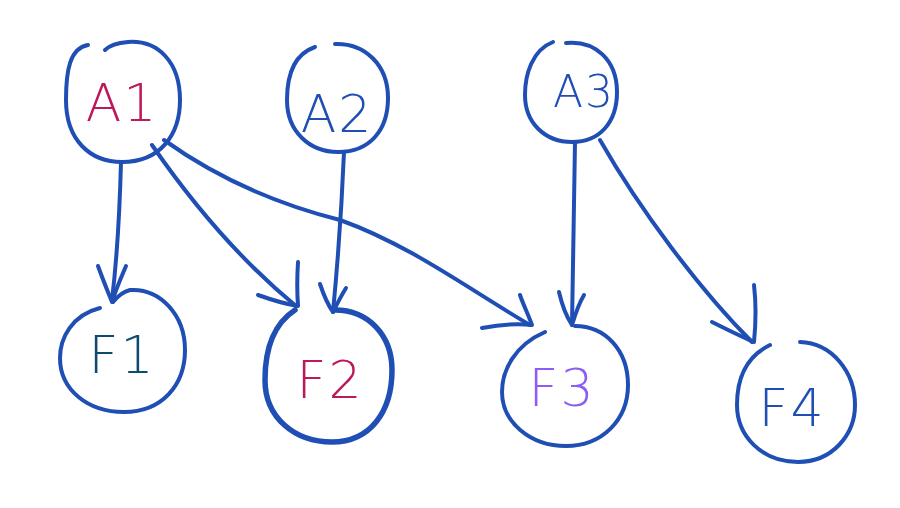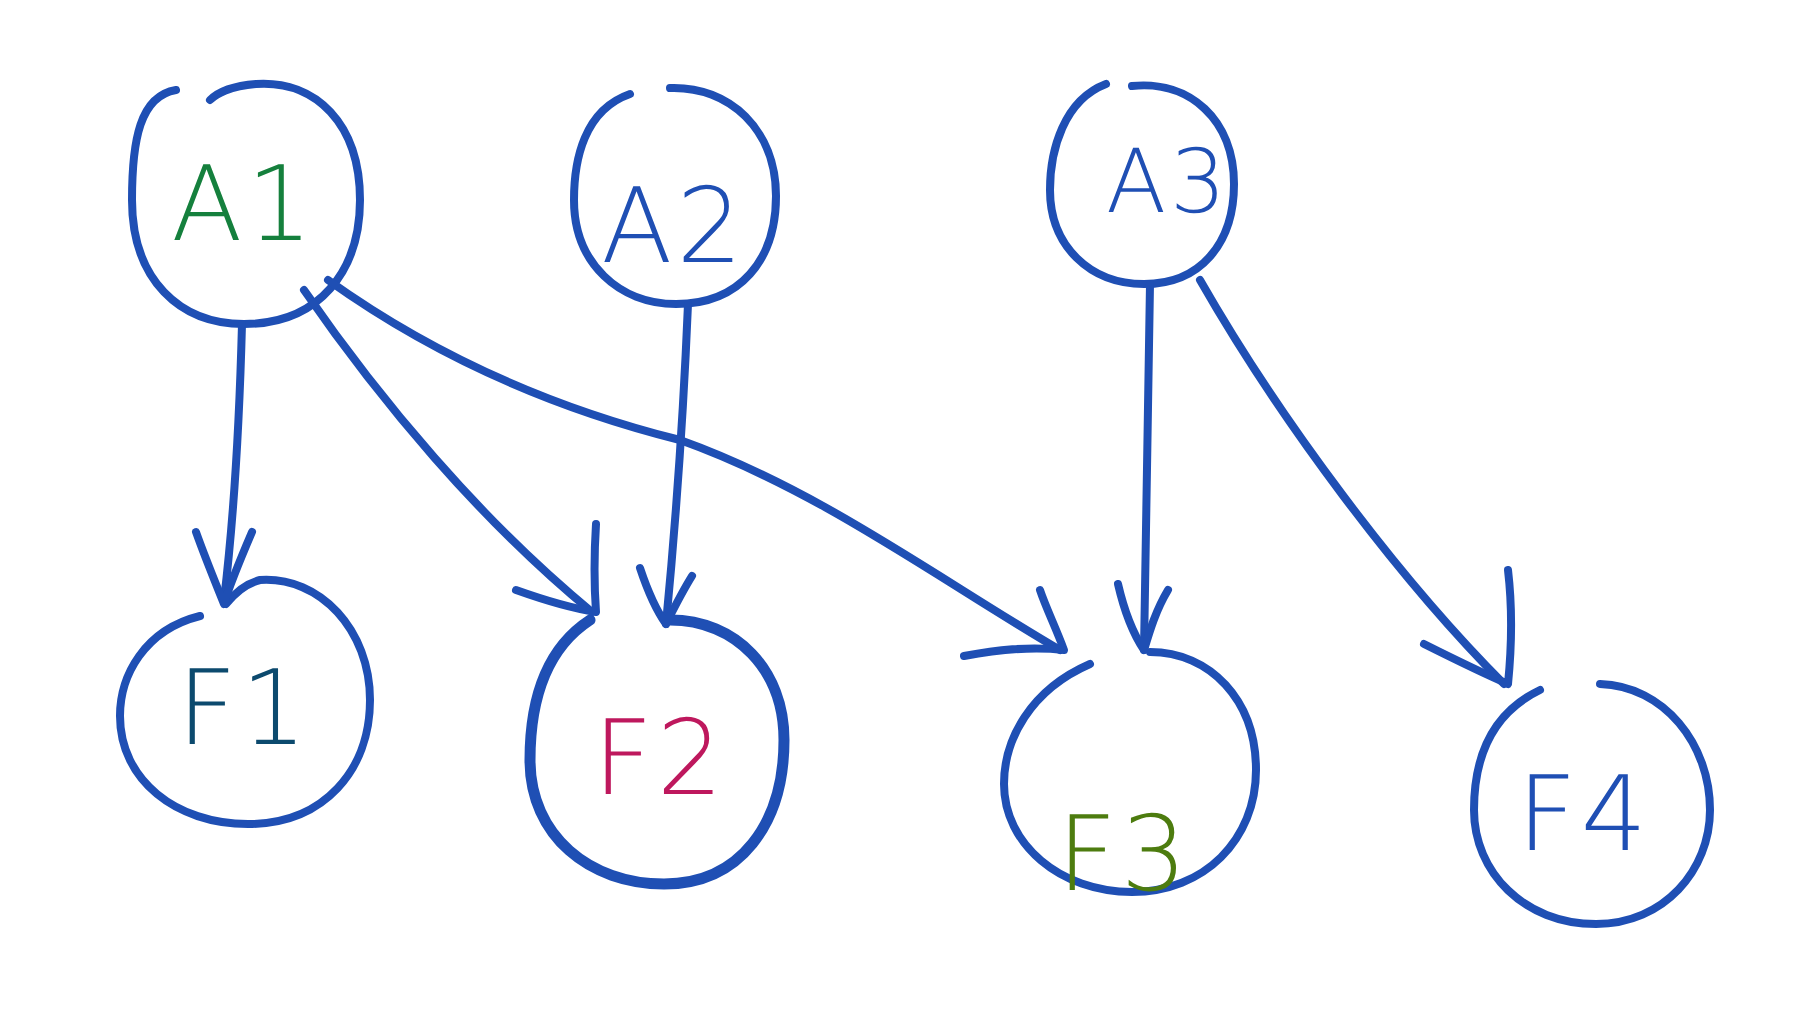--- a/index.html
+++ b/index.html
@@ -44,19 +44,19 @@
     <path d="M482,328 C498,325 514,323 532,325 C528,314 523,304 520,295"></path>
 
     <path d="M575,142 C574,200 573,270 572,325"></path>
     <path d="M559,292 C562,305 566,316 572,325 C575,315 578,305 584,295"></path>
 
     <path d="M600,140 C640,210 700,290 752,342"></path>
     <path d="M712,322 C728,330 740,336 754,342 C756,322 756,302 754,285"></path>
   </g>
 </svg>
 
-<div class="node-label" style="left:122px;top:103px;color:#15803d;">A1</div>
+<div class="node-label" style="left:122px;top:103px;color:#be185d;">A1</div>
 <div class="node-label" style="left:337px;top:114px;color:#1f4fb4;">A2</div>
 <div class="node-label small" style="left:568px;top:92px;color:#1f4fb4;">A3</div>
 <div class="node-label" style="left:122px;top:355px;color:#0c4a6e;">F1</div>
 <div class="node-label" style="left:330px;top:380px;color:#be185d;">F2</div>
-<div class="node-label" style="left:562px;top:388px;color:#4d7c0f;margin-top:40px;">F3</div>
+<div class="node-label" style="left:562px;top:388px;color:#8b5cf6;">F3</div>
 <div class="node-label" style="left:792px;top:408px;color:#1f4fb4;">F4</div>
 
 </body></html>

